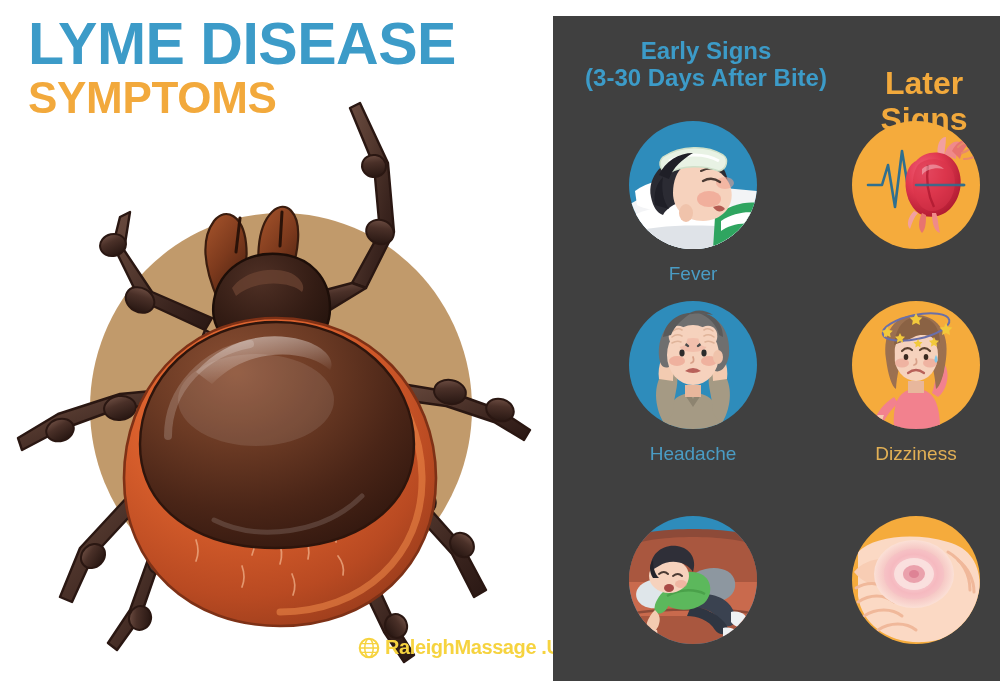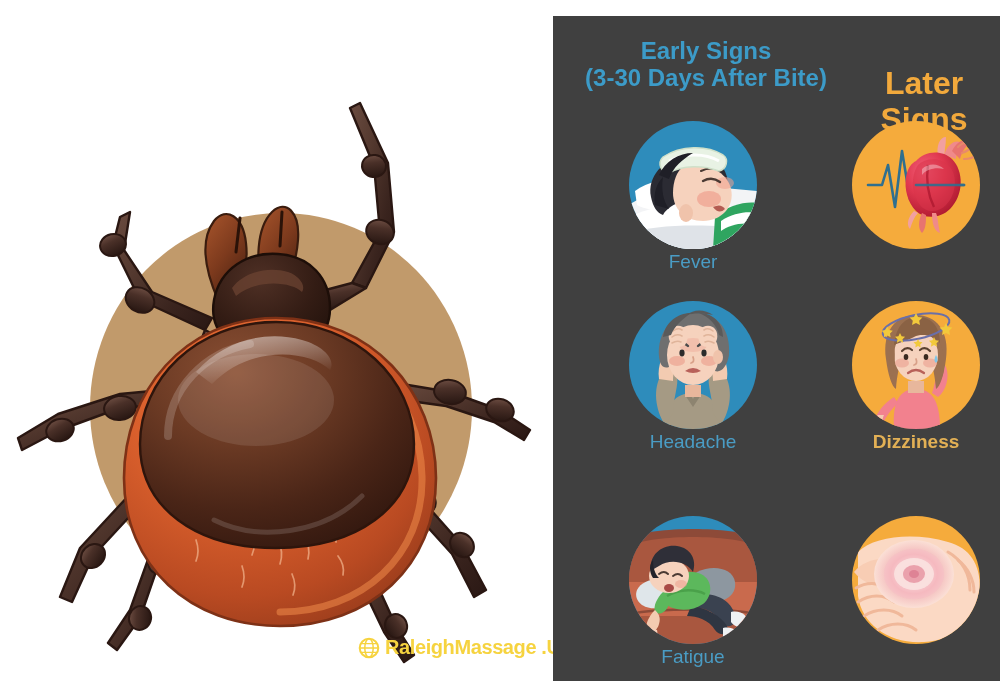--- a/index.html
+++ b/index.html
@@ -59,42 +59,46 @@
   }
 
   .sym{position:absolute;width:150px;text-align:center;}
   .sym-circle{
     width:128px;height:128px;border-radius:50%;margin:0 auto;
     position:relative;overflow:hidden;
   }
   .sym-circle.blue{background:#2e8cbb;}
   .sym-circle.orange{background:#f5ab3c;}
   .sym-label{
-    margin-top:2px;font-size:19px;line-height:1.18;white-space:pre-line;
+    margin-top:14px;font-size:19px;line-height:1.18;white-space:pre-line;
   }
   .sym-label.blue{color:#4a9cc4;}
   .sym-label.orange{color:#e2b055;}
 
   
   #sym-fever     {left:65px; top:105px;}
   #sym-headache  {left:65px; top:285px;text-align:center;}
   #sym-fatigue   {left:65px; top:500px;}
   #sym-heartbeat {left:288px;top:105px;}
-  #sym-dizziness {left:288px;top:285px;font-weight:bold;}
+  #sym-dizziness {left:288px;top:285px;}
   #sym-bullseye  {left:288px;top:500px;}
 
   .icon-art{position:absolute;left:0;top:0;width:128px;height:128px;}
 </style>
 </head>
 <body>
 
 <div id="poster">
 
   <div id="left-panel">
 
+    <div id="title-block">
+      <div id="title-main">LYME DISEASE</div>
+      <div id="title-sub">SYMPTOMS</div>
+    </div>
 
     <div id="tick-disc"></div>
 
     <div id="tick-stage">
       <svg id="tick-svg" width="553" height="681" viewBox="0 0 553 681">
         <defs>
           <linearGradient id="legG" x1="0" y1="0" x2="1" y2="1">
             <stop offset="0%" stop-color="#6b4c40"></stop>
             <stop offset="35%" stop-color="#54392f"></stop>
             <stop offset="70%" stop-color="#3a241e"></stop>
@@ -364,21 +368,20 @@
           <path d="M24,62 C20,56 20,48 24,44 C24,52 26,58 30,62 Z" fill="#23232b"></path>
 
           <path d="M30,58 q5,-4 9,0" stroke="#4a3a33" stroke-width="2" fill="none" stroke-linecap="round"></path>
           <path d="M44,60 q5,-4 9,0" stroke="#4a3a33" stroke-width="2" fill="none" stroke-linecap="round"></path>
 
           <ellipse cx="40" cy="72" rx="5" ry="4" fill="#a84a46"></ellipse>
 
           <ellipse cx="52" cy="68" rx="6" ry="4" fill="#eb9f8d" opacity="0.55"></ellipse>
         </svg>
       </div>
-      <div class="sym-label blue">Fatigue</div>
     </div>
 
     <div class="sym" id="sym-heartbeat">
       <div class="sym-circle orange">
         <svg class="icon-art" viewBox="0 0 128 128">
           <defs>
             <radialGradient id="heartG" cx="35%" cy="30%" r="80%">
               <stop offset="0%" stop-color="#f2607a"></stop>
               <stop offset="45%" stop-color="#e0384f"></stop>
               <stop offset="100%" stop-color="#a8152c"></stop>

